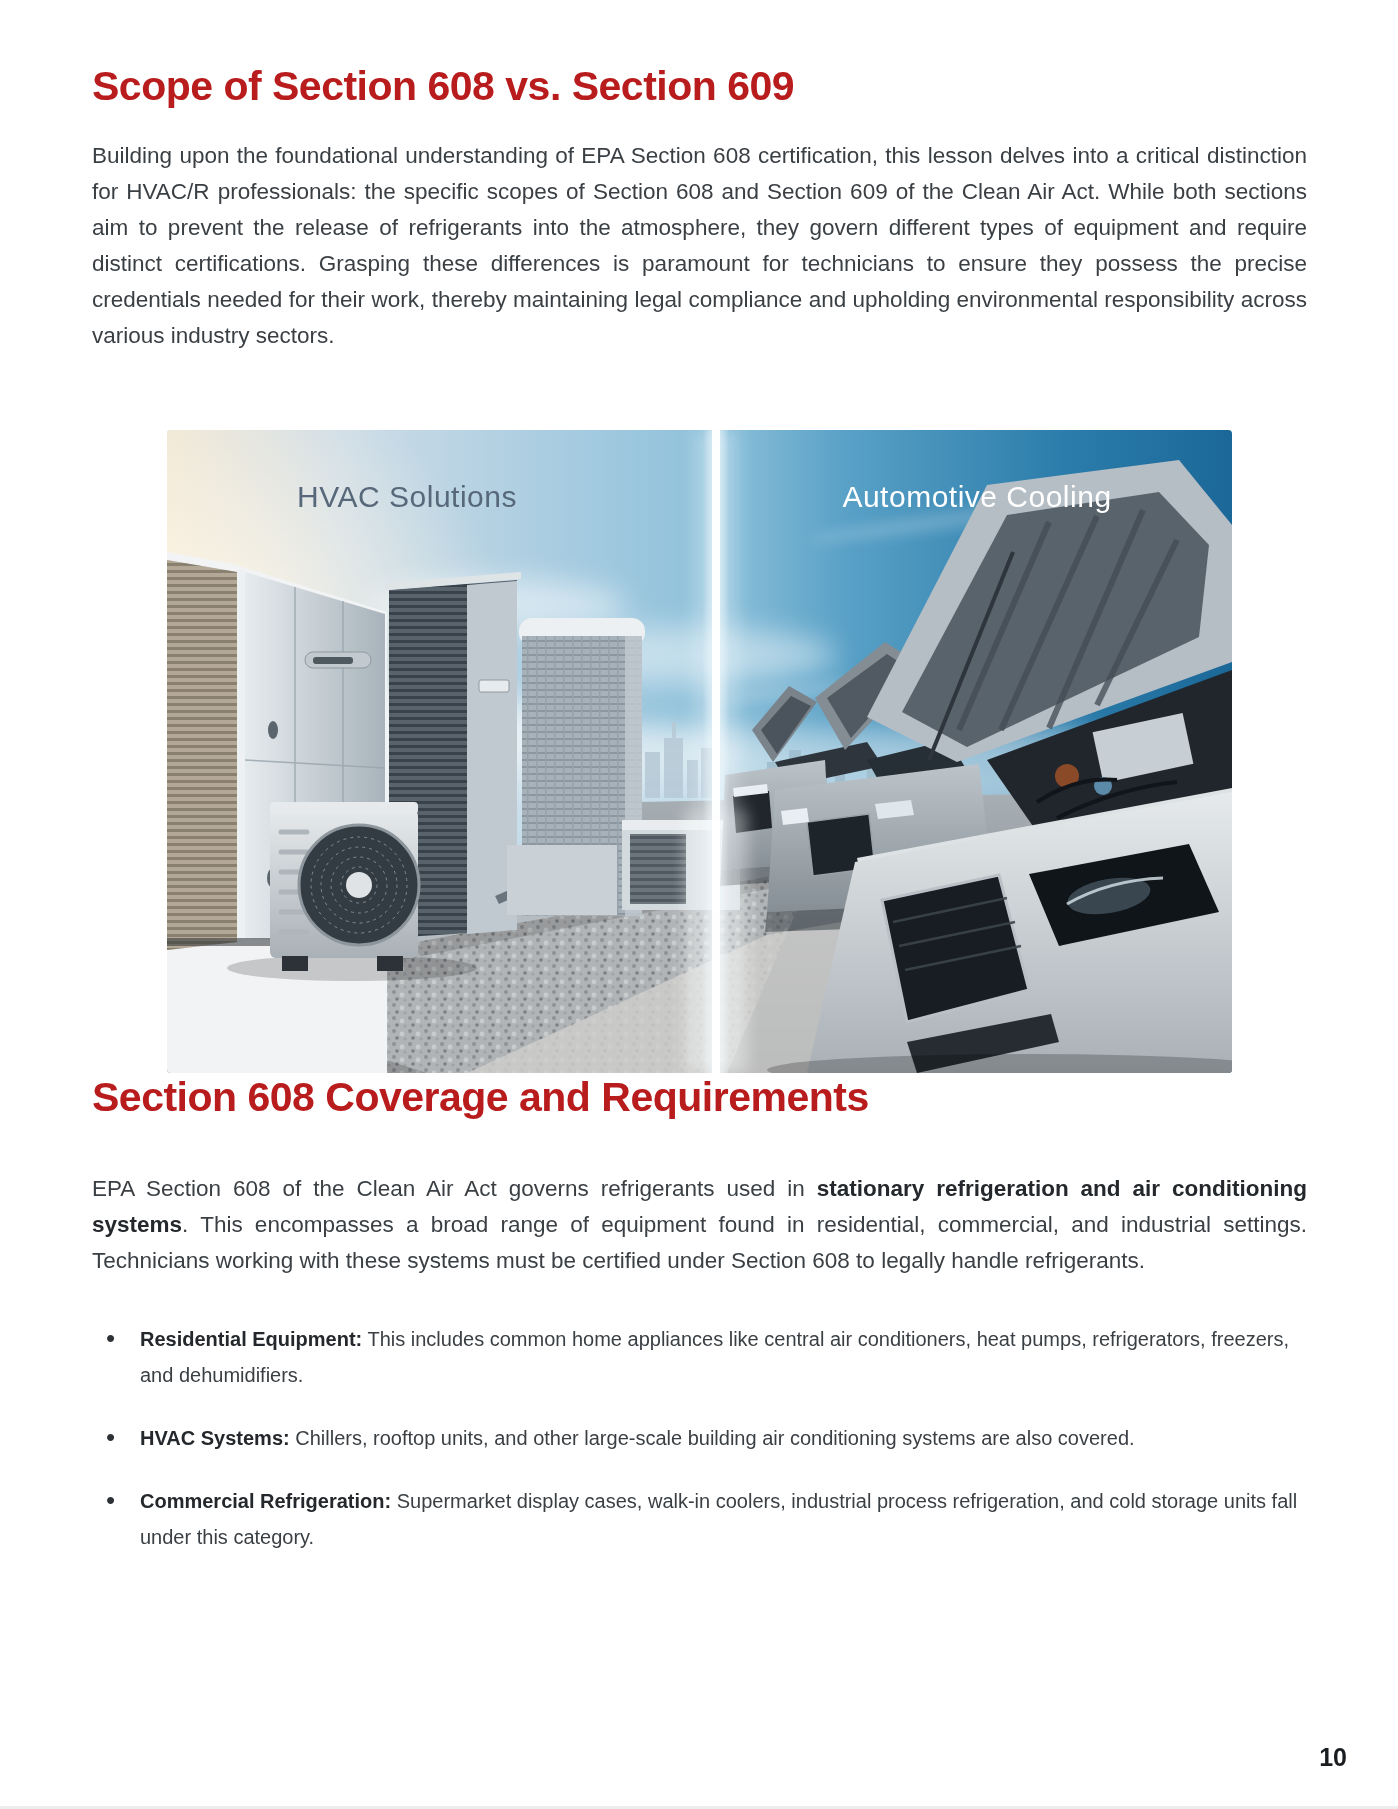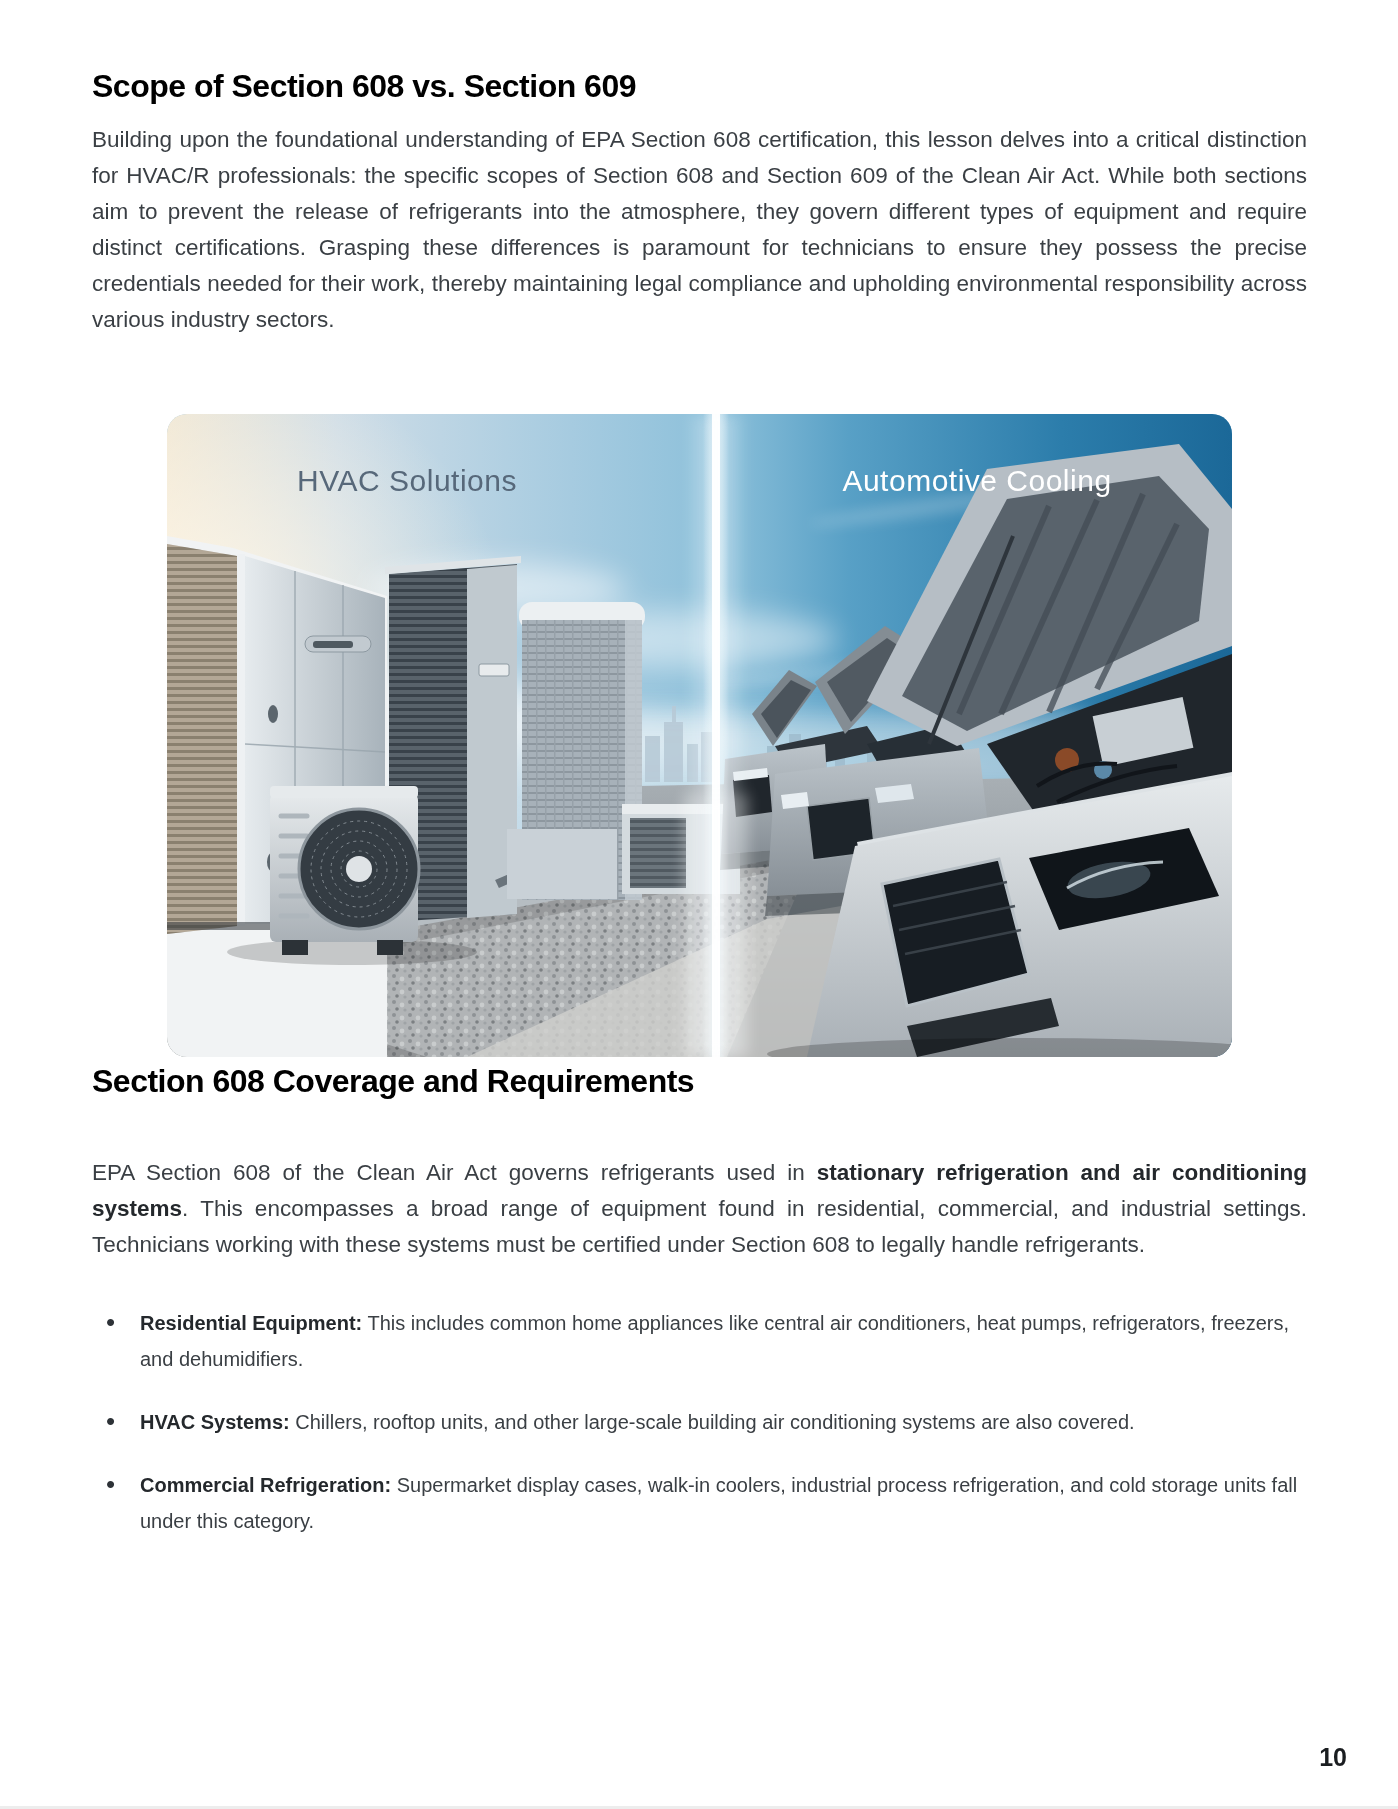--- a/index.html
+++ b/index.html
@@ -9,35 +9,35 @@
     -webkit-font-smoothing:antialiased;
   }
   .page{
     position:absolute;inset:0;background:#ffffff;
     border-bottom:3px solid #ededed;
     box-sizing:border-box;
     overflow:hidden;
   }
   .content{padding:0 91px 0 92px;}
   h1.doc-h{
-    margin:0;font-size:32px;line-height:48px;font-weight:700;
-    color:#000000;letter-spacing:-0.5px;
+    margin:0;font-size:41px;line-height:48px;font-weight:700;
+    color:#b91c1c;letter-spacing:-0.5px;
   }
   h1.first{margin-top:62px;}
   h1.second{}
   p.body-p{
     margin:0;font-size:22.5px;line-height:36px;color:#3a3f44;
     text-align:justify;
   }
-  p.intro{margin-top:12px;}
+  p.intro{margin-top:28px;}
   p.sec{margin-top:50px;}
   p.body-p strong, li strong{font-weight:700;color:#24282c;}
   figure.hero{
     margin:76px 0 0 75px;padding:0;width:1065px;height:643px;
-    position:relative;border-radius:20px;overflow:hidden;
+    position:relative;border-radius:4px;overflow:hidden;
     background:#9cc4dc;
   }
   figure.hero svg{display:block;}
   .fig-label{
     position:absolute;top:50px;font-size:30px;font-weight:500;
     letter-spacing:0.5px;
   }
   .fig-label.left{left:0;width:480px;text-align:center;color:#57687a;}
   .fig-label.right{left:595px;width:430px;text-align:center;color:#ffffff;}
   ul.bullets{

